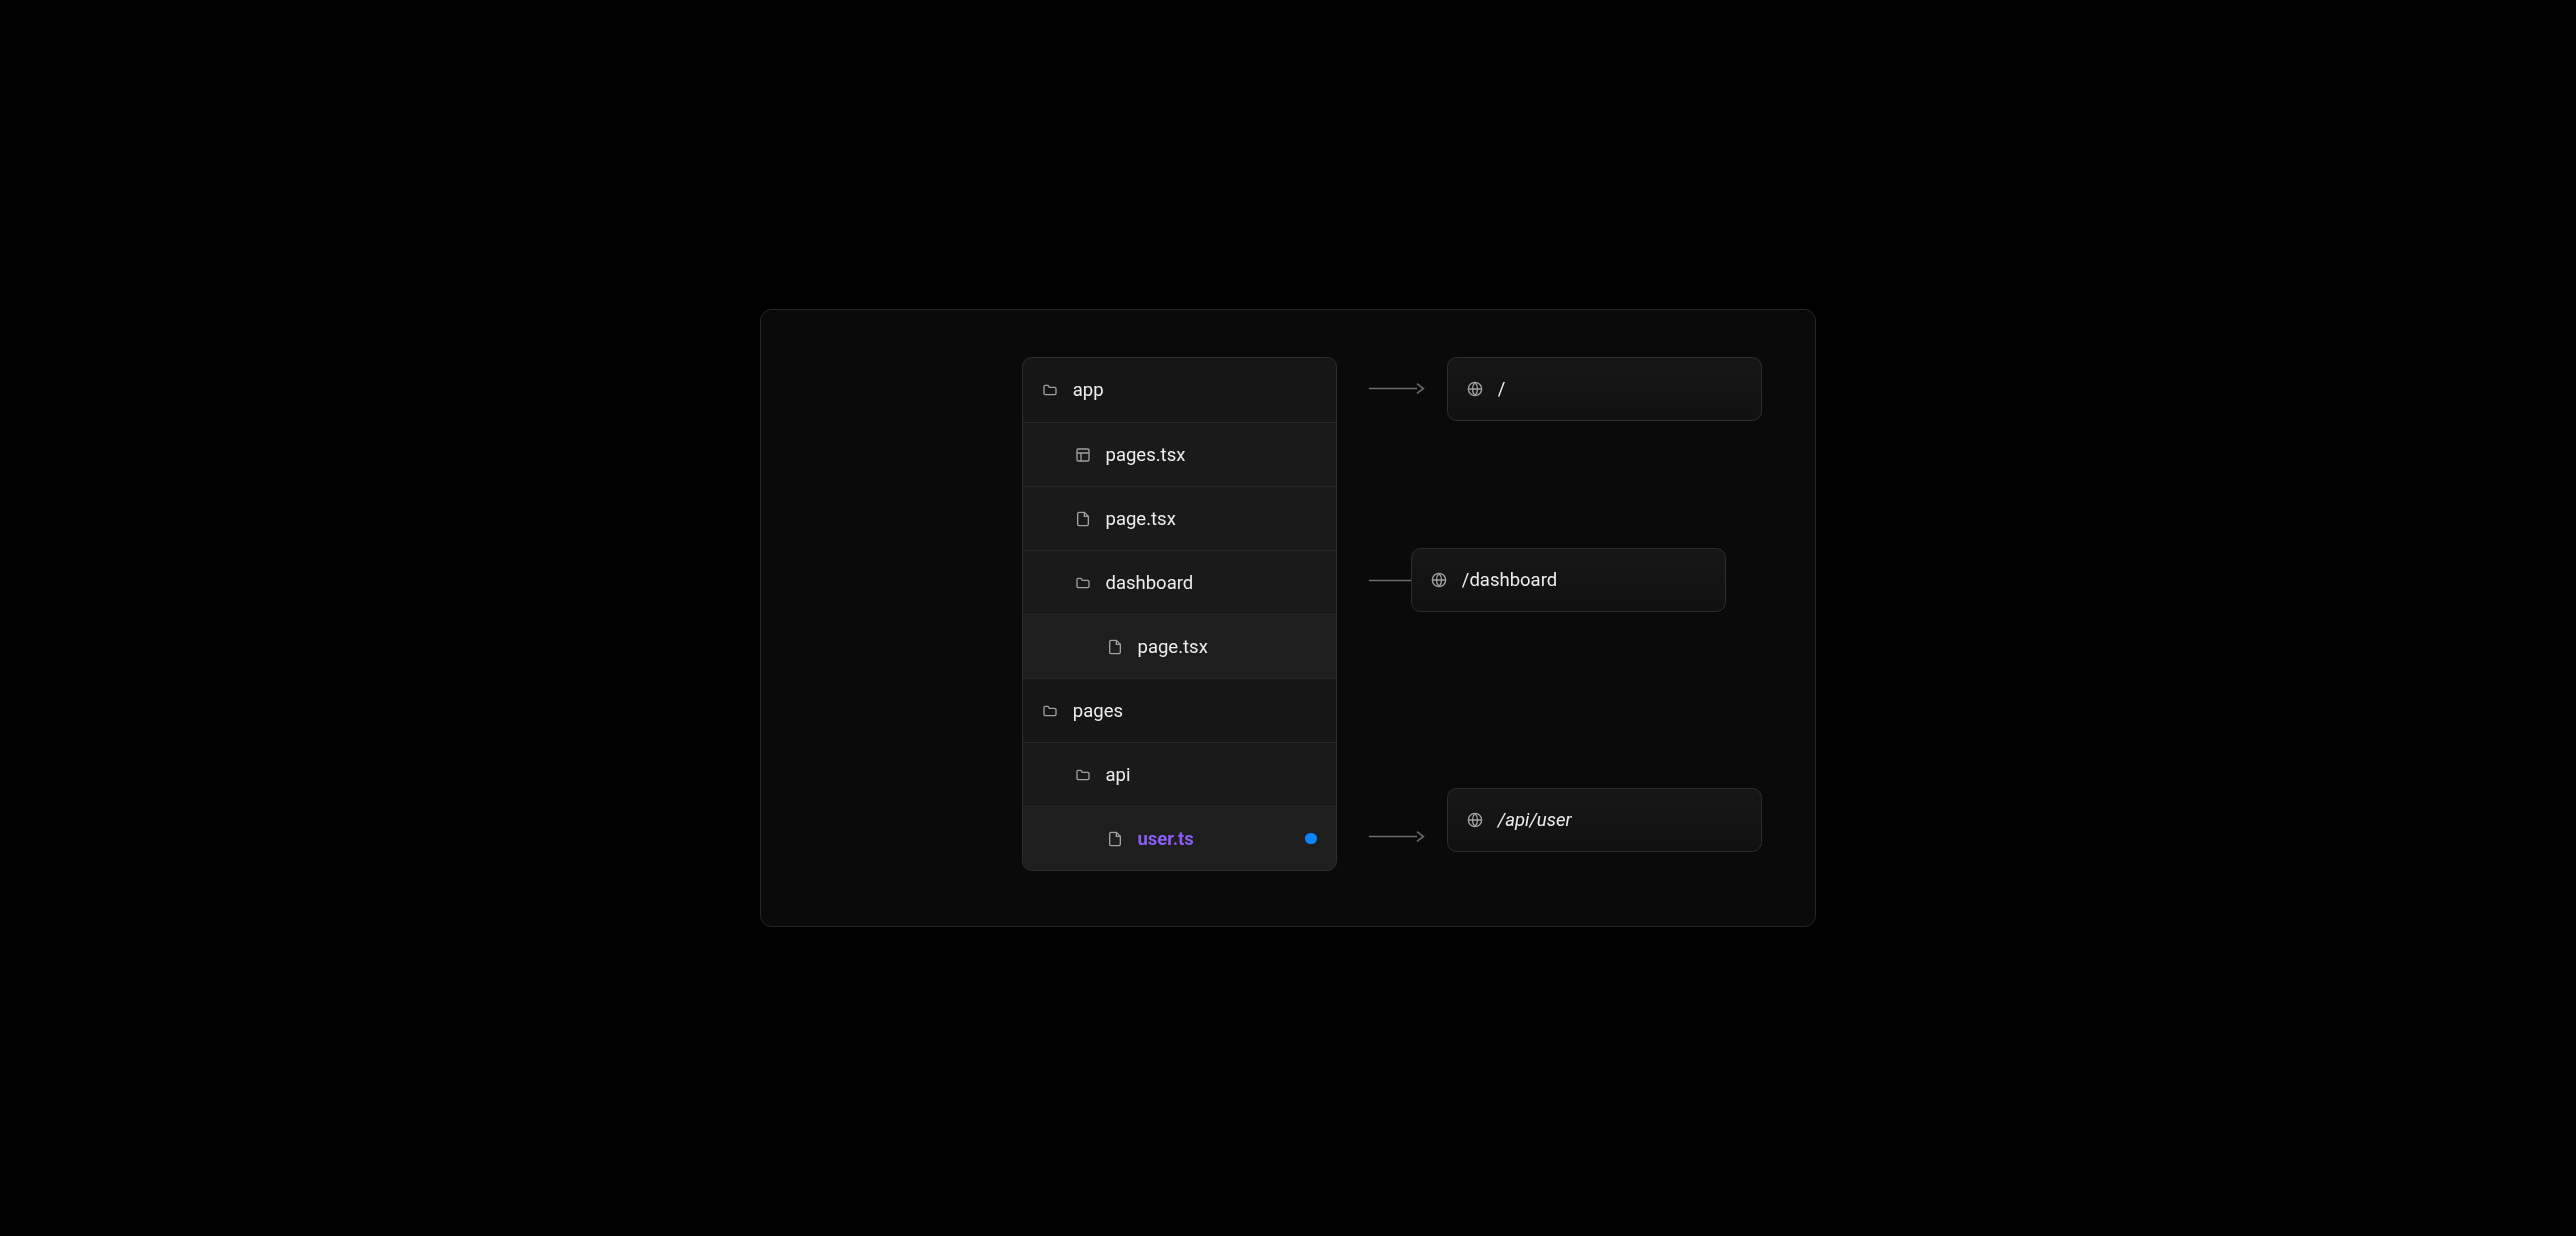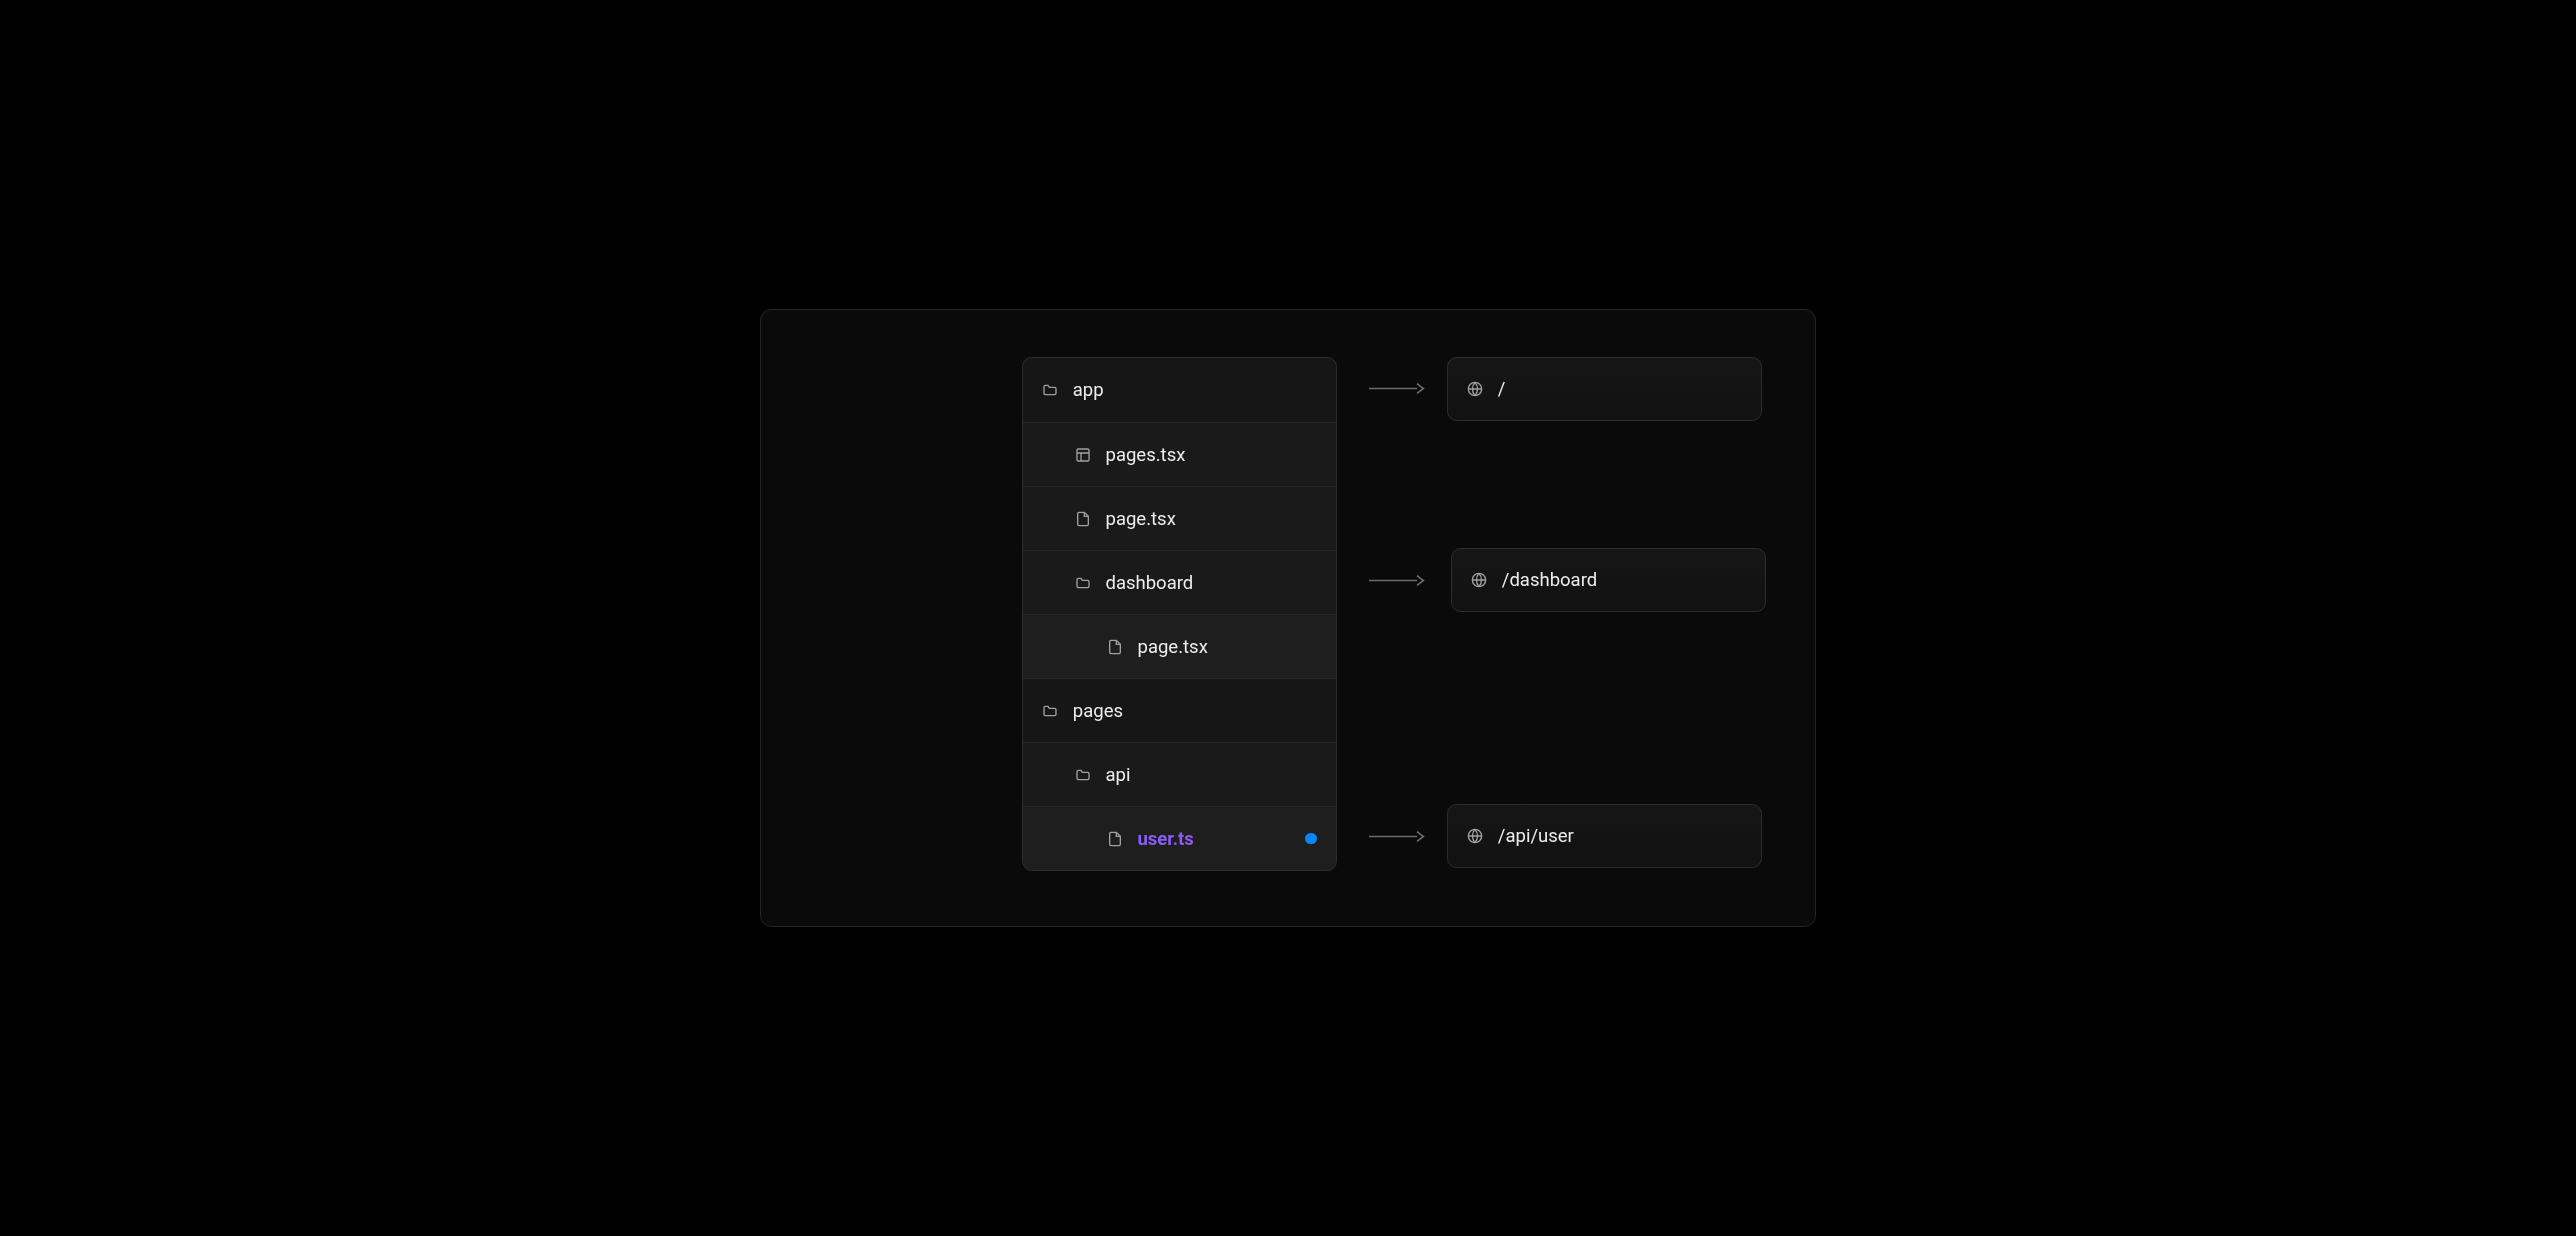--- a/index.html
+++ b/index.html
@@ -185,30 +185,30 @@
 
   <div class="route-box" style="left:686px; top:47px;">
     <span class="ico">
       <svg viewBox="0 0 24 24" fill="none" stroke="currentColor" stroke-width="2">
           <circle cx="12" cy="12" r="10"></circle>
           <path d="M2 12h20M12 2a15 15 0 0 1 0 20M12 2a15 15 0 0 0 0 20"></path>
         </svg>
     </span>
     <span>/</span>
   </div>
-  <div class="route-box" style="left:690px; top:238px;">
+  <div class="route-box" style="left:650px; top:238px;">
     <span class="ico">
       <svg viewBox="0 0 24 24" fill="none" stroke="currentColor" stroke-width="2">
           <circle cx="12" cy="12" r="10"></circle>
           <path d="M2 12h20M12 2a15 15 0 0 1 0 20M12 2a15 15 0 0 0 0 20"></path>
         </svg>
     </span>
     <span>/dashboard</span>
   </div>
-  <div class="route-box" style="left:686px; top:494px;">
+  <div class="route-box" style="left:686px; top:478px;font-style:italic;">
     <span class="ico">
       <svg viewBox="0 0 24 24" fill="none" stroke="currentColor" stroke-width="2">
           <circle cx="12" cy="12" r="10"></circle>
           <path d="M2 12h20M12 2a15 15 0 0 1 0 20M12 2a15 15 0 0 0 0 20"></path>
         </svg>
     </span>
     <span>/api/user</span>
   </div>
 
 </div>

